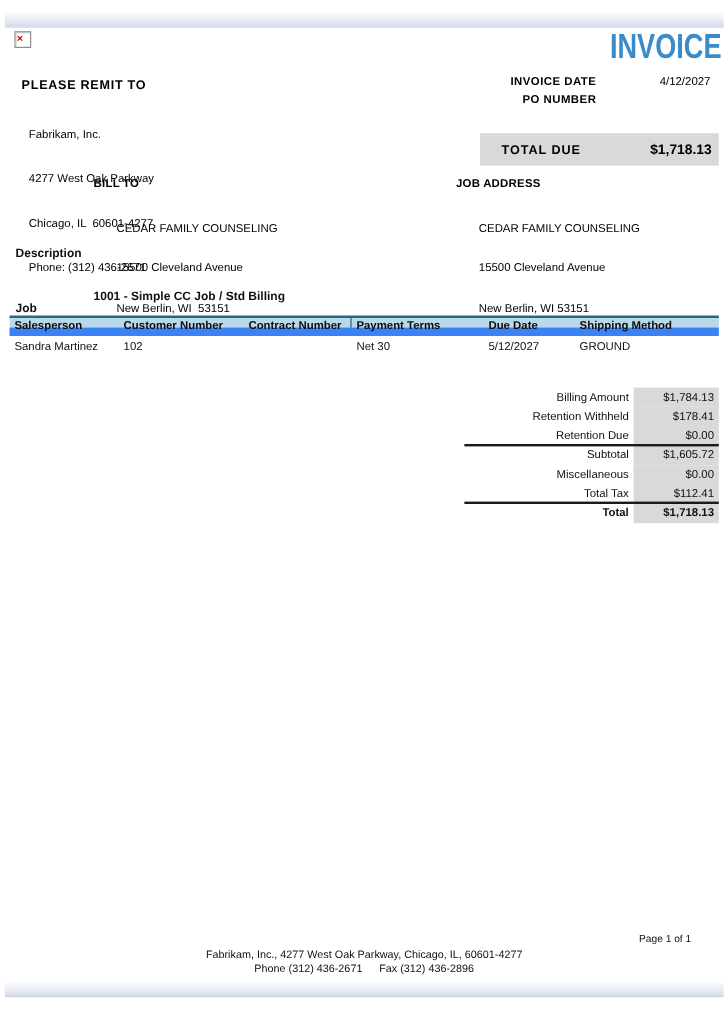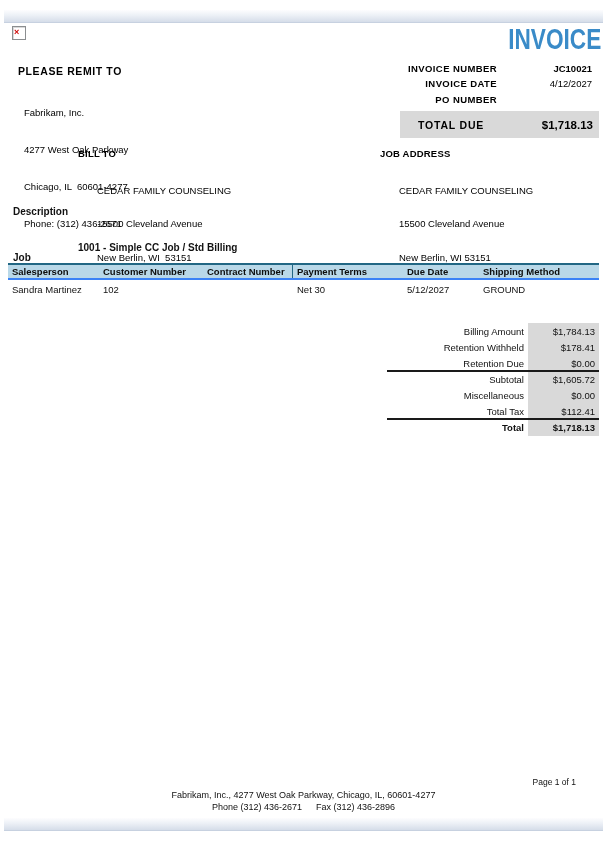--- a/index.html
+++ b/index.html
@@ -53,21 +53,21 @@
   .addr-lines { position:absolute; top:162px; font-size:9.5px; line-height:11.3px; white-space:pre-wrap; }
   .bill-lines    { left:97px; }
   .jobaddr-lines { left:399px; }
 
   .desc-label { position:absolute; left:13px; top:206px; font-size:10px; font-weight:700; color:#111; }
   .job-label  { position:absolute; left:13px; top:252px; font-size:10px; font-weight:700; color:#111; }
   .job-value  { position:absolute; left:78px; top:242px; font-size:10px; font-weight:700; color:#111; }
 
   .thead {
     position:absolute; left:8px; top:263px; width:591px; height:17px;
-    background:#b9d8e8; border-top:2px solid #226784; border-bottom:2px solid #3b82f6;
+    background:#b9d8e8; border-top:2px solid #226784; border-bottom:7px solid #3b82f6;
     box-sizing:border-box;
   }
   .th { position:absolute; top:1px; font-size:9.5px; font-weight:700; color:#0d0d0d; white-space:nowrap; }
   .th-1 { left:4px; }  .th-2 { left:95px; } .th-3 { left:199px; }
   .th-4 { left:289px; } .th-5 { left:399px; } .th-6 { left:475px; }
   .thead-sep { position:absolute; left:284px; top:0; bottom:0; width:1px; background:#226784; }
 
   .td-cell { position:absolute; top:284px; font-size:9.5px; color:#111; white-space:nowrap; }
   .td-1 { left:12px; } .td-2 { left:103px; } .td-3 { left:207px; }
   .td-4 { left:297px; } .td-5 { left:407px; } .td-6 { left:483px; }
@@ -107,24 +107,20 @@
 
   <div class="remit-heading">PLEASE REMIT TO</div>
   <div class="remit-lines">
     <div>Fabrikam, Inc.</div>
     <div>4277 West Oak Parkway</div>
     <div>Chicago, IL  60601-4277</div>
     <div>Phone: (312) 436-2671</div>
   </div>
 
   <div class="meta">
-    <div class="meta-row">
-      <span class="meta-label">INVOICE NUMBER</span>
-      <span class="meta-value strong">JC10021</span>
-    </div>
     <div class="meta-row">
       <span class="meta-label">INVOICE DATE</span>
       <span class="meta-value">4/12/2027</span>
     </div>
     <div class="meta-row">
       <span class="meta-label">PO NUMBER</span>
       <span class="meta-value"></span>
     </div>
   </div>
 

